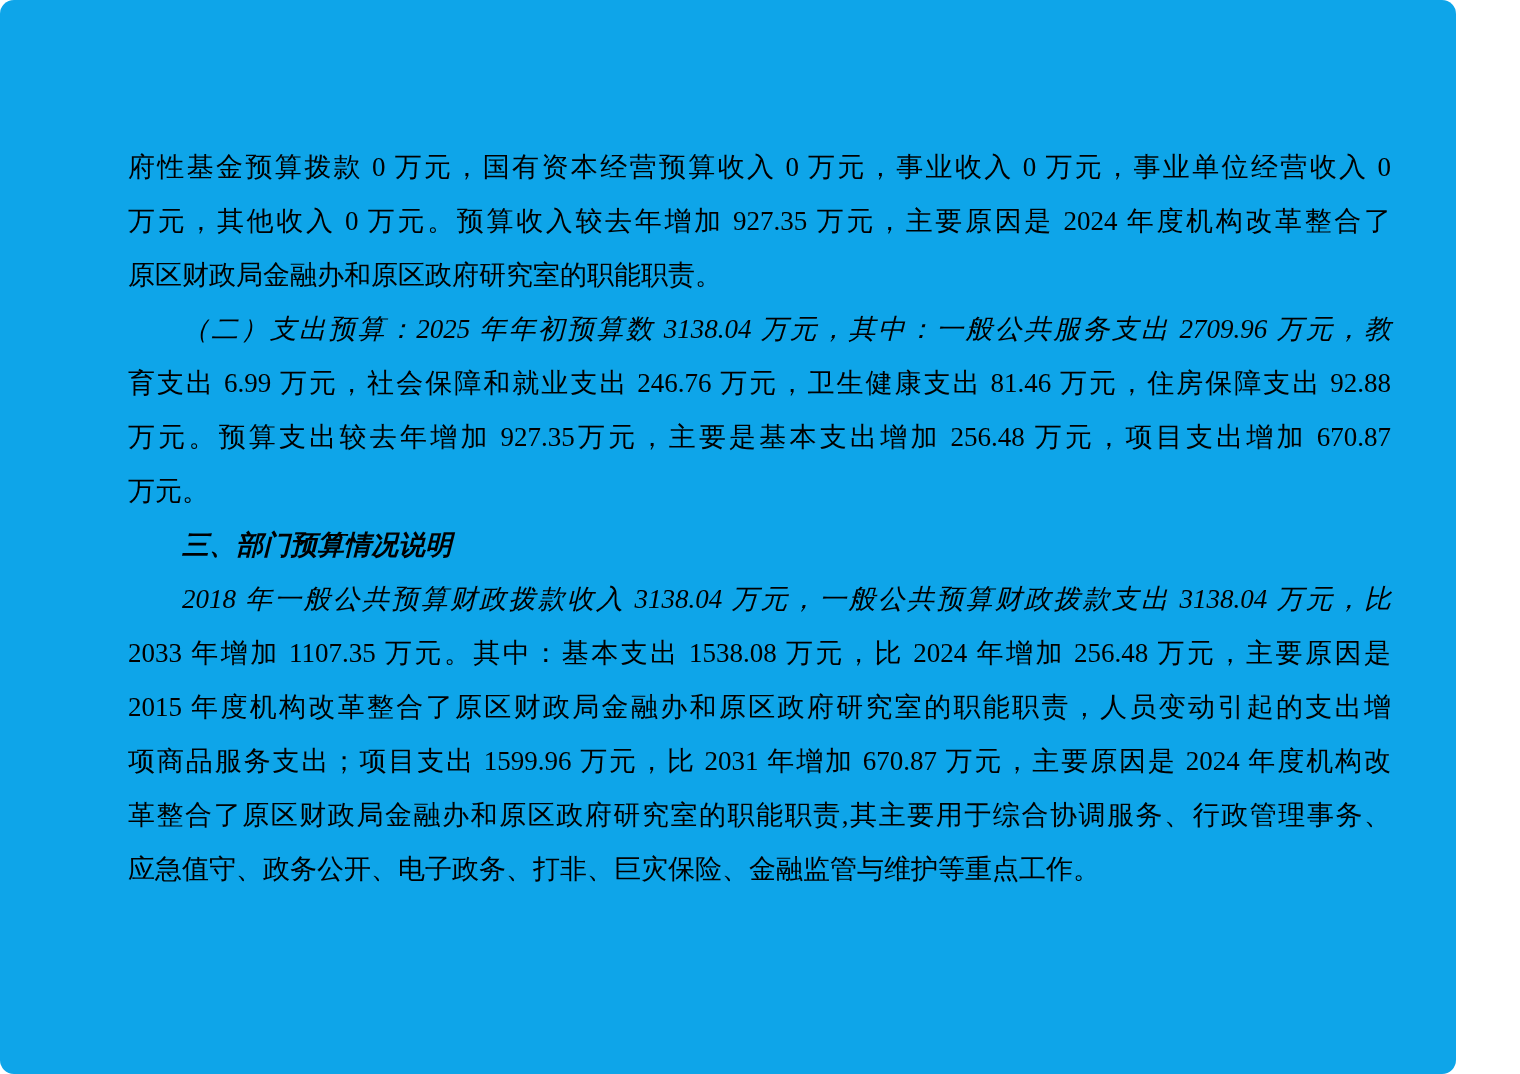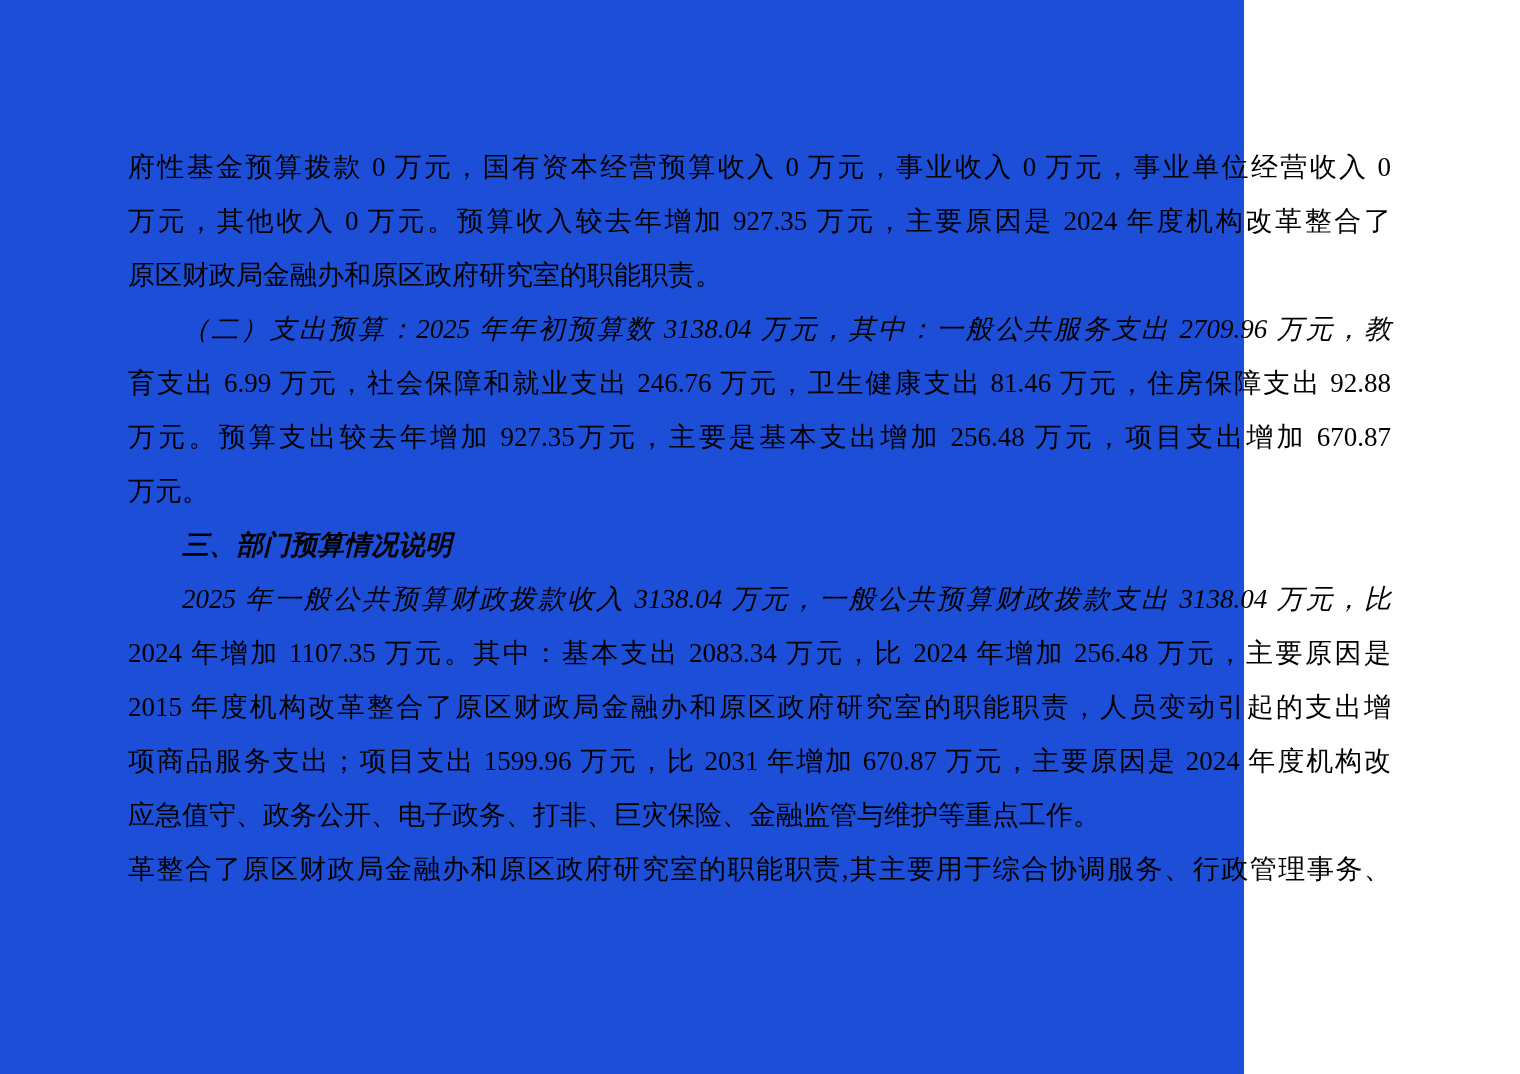--- a/index.html
+++ b/index.html
@@ -7,23 +7,24 @@
     padding: 0;
   }
   body {
     width: 1520px;
     height: 1074px;
     background: #ffffff;
     overflow: hidden;
   }
   .page {
     position: relative;
-    width: 1244px;
+    width: 1456px;
     height: 1074px;
-    background: #1d4ed8;
+    background: #0ea5e9;
+    border-radius: 14px;
   }
   .text-block {
     position: absolute;
     left: 128px;
     top: 140px;
     width: 1263px;
     color: #000000;
     font-family: "Liberation Serif", "DejaVu Serif", serif;
     font-size: 27px;
     line-height: 54px;
@@ -54,20 +55,20 @@
 <div class="page">
   <div class="text-block">
       <div class="line">府性基金预算拨款 0 万元，国有资本经营预算收入 0 万元，事业收入 0 万元，事业单位经营收入 0</div>
       <div class="line">万元，其他收入 0 万元。预算收入较去年增加 927.35 万元，主要原因是 2024 年度机构改革整合了</div>
       <div class="line last">原区财政局金融办和原区政府研究室的职能职责。</div>
       <div class="line indent">（二）支出预算：2025 年年初预算数 3138.04 万元，其中：一般公共服务支出 2709.96 万元，教</div>
       <div class="line">育支出 6.99 万元，社会保障和就业支出 246.76 万元，卫生健康支出 81.46 万元，住房保障支出 92.88</div>
       <div class="line">万元。预算支出较去年增加 927.35万元，主要是基本支出增加 256.48 万元，项目支出增加 670.87</div>
       <div class="line last">万元。</div>
       <div class="line heading indent last">三、部门预算情况说明</div>
-      <div class="line indent">2025 年一般公共预算财政拨款收入 3138.04 万元，一般公共预算财政拨款支出 3138.04 万元，比</div>
-      <div class="line">2024 年增加 1107.35 万元。其中：基本支出 2083.34 万元，比 2024 年增加 256.48 万元，主要原因是</div>
+      <div class="line indent">2018 年一般公共预算财政拨款收入 3138.04 万元，一般公共预算财政拨款支出 3138.04 万元，比</div>
+      <div class="line">2033 年增加 1107.35 万元。其中：基本支出 1538.08 万元，比 2024 年增加 256.48 万元，主要原因是</div>
       <div class="line">2015 年度机构改革整合了原区财政局金融办和原区政府研究室的职能职责，人员变动引起的支出增</div>
       <div class="line">项商品服务支出；项目支出 1599.96 万元，比 2031 年增加 670.87 万元，主要原因是 2024 年度机构改</div>
+      <div class="line">革整合了原区财政局金融办和原区政府研究室的职能职责,其主要用于综合协调服务、行政管理事务、</div>
       <div class="line last">应急值守、政务公开、电子政务、打非、巨灾保险、金融监管与维护等重点工作。</div>
-      <div class="line">革整合了原区财政局金融办和原区政府研究室的职能职责,其主要用于综合协调服务、行政管理事务、</div>
     </div>
 </div>
 
 </body></html>

